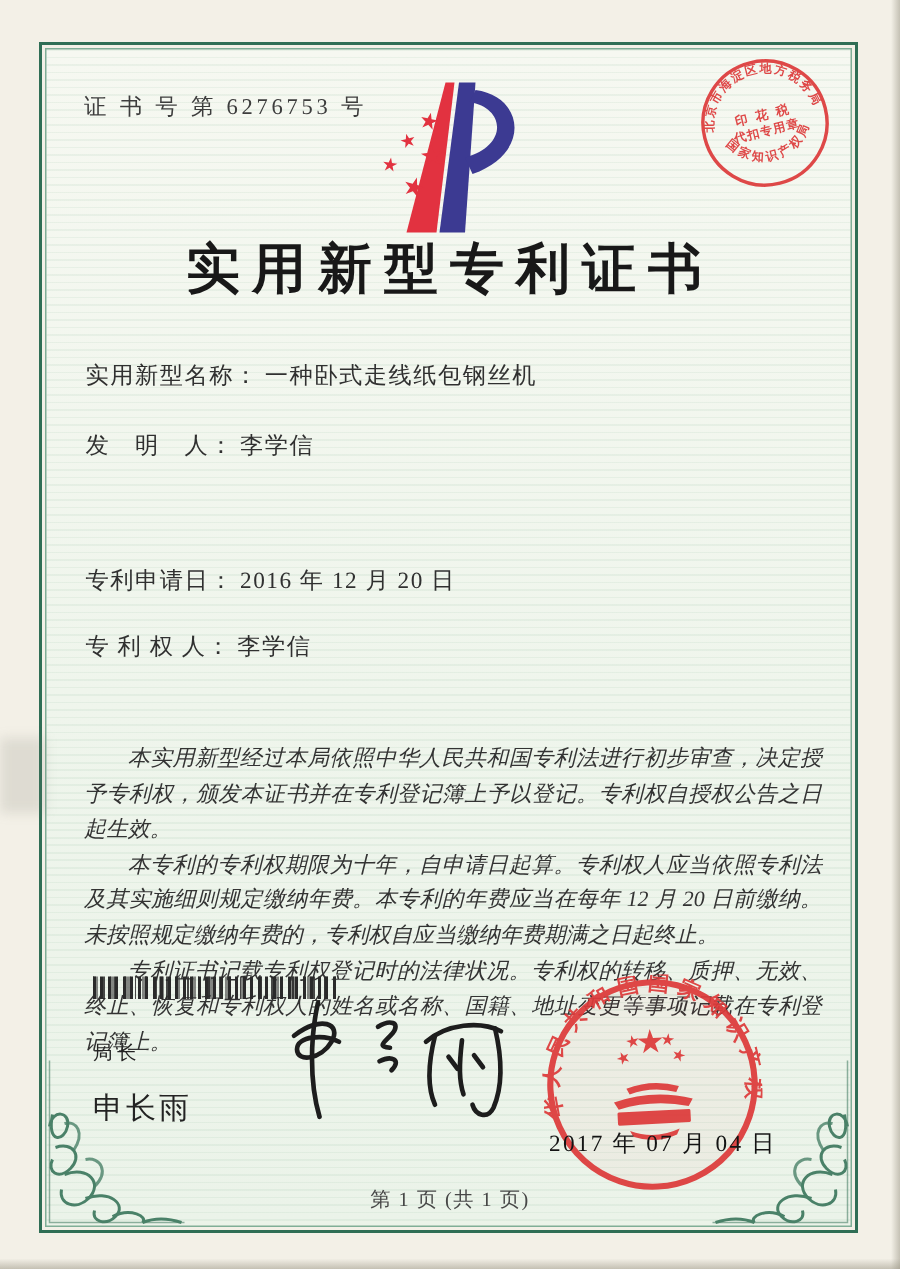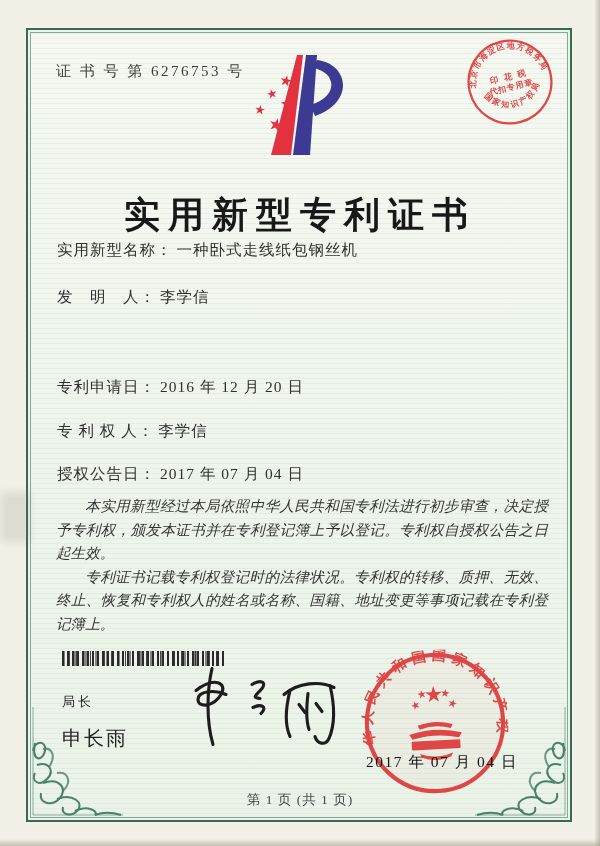--- a/index.html
+++ b/index.html
@@ -32,21 +32,21 @@
 
   .cert-number { position:absolute; left:56px; top:62px; font-size:15px;
     letter-spacing:2.5px; color:#3d3d3d; }
 
   .logo { position:absolute; left:251px; top:52px; width:100px; height:108px; }
 
   .tax-stamp { position:absolute; left:466px; top:38px; width:88px; height:88px;
     transform:rotate(-14deg); z-index:6; opacity:.92; }
 
   .title { position:absolute; left:0; top:155px; width:100%; text-align:center;
-    font-size:36px; font-weight:700; letter-spacing:8px; color:#181818;margin-top:36px; }
+    font-size:36px; font-weight:700; letter-spacing:8px; color:#181818; }
 
   .field-row { position:absolute; left:57px; font-size:15.5px; color:#303030;
     letter-spacing:1px; white-space:nowrap; }
   .field-row .val { margin-left:4px; }
   .f0 { top:240px; } .f1 { top:287px; } .f2 { top:332px; }
   .f3 { top:377px; } .f4 { top:421px; } .f5 { top:464px; }
 
   .body-text { position:absolute; left:56px; top:495px; width:492px;
     font-size:14.6px; line-height:23.6px; color:#333; text-align:justify;
     font-style:italic; }
@@ -129,26 +129,24 @@
   </div>
   <div class="field-row f0">
     <span class="lbl">实用新型名称：</span><span class="val">一种卧式走线纸包钢丝机</span>
   </div>
   <div class="field-row f3">
     <span class="lbl">专利申请日：</span><span class="val">2016 年 12 月 20 日</span>
   </div>
   <div class="field-row f4">
     <span class="lbl">专 利 权 人：</span><span class="val">李学信</span>
   </div>
-  <div class="field-row f5">
-    <span class="lbl">授权公告日：</span><span class="val">2017 年 07 月 04 日</span>
-  </div>
 
   <div class="body-text">
     <p>本实用新型经过本局依照中华人民共和国专利法进行初步审查，决定授予专利权，颁发本证书并在专利登记簿上予以登记。专利权自授权公告之日起生效。</p>
+    <p>本专利的专利权期限为十年，自申请日起算。专利权人应当依照专利法及其实施细则规定缴纳年费。本专利的年费应当在每年 12 月 20 日前缴纳。未按照规定缴纳年费的，专利权自应当缴纳年费期满之日起终止。</p>
     <p>专利证书记载专利权登记时的法律状况。专利权的转移、质押、无效、终止、恢复和专利权人的姓名或名称、国籍、地址变更等事项记载在专利登记簿上。</p>
   </div>
 
   <div class="barcode"></div>
 
   <div class="director-title">局长</div>
   <div class="director-name">申长雨</div>
 
   <svg class="signature" viewBox="0 0 160 100" fill="none" stroke="#1d1d1d" stroke-width="3.1" stroke-linecap="round" stroke-linejoin="round">
     <path d="M24,6 C19,28 18,58 25,82"></path>

